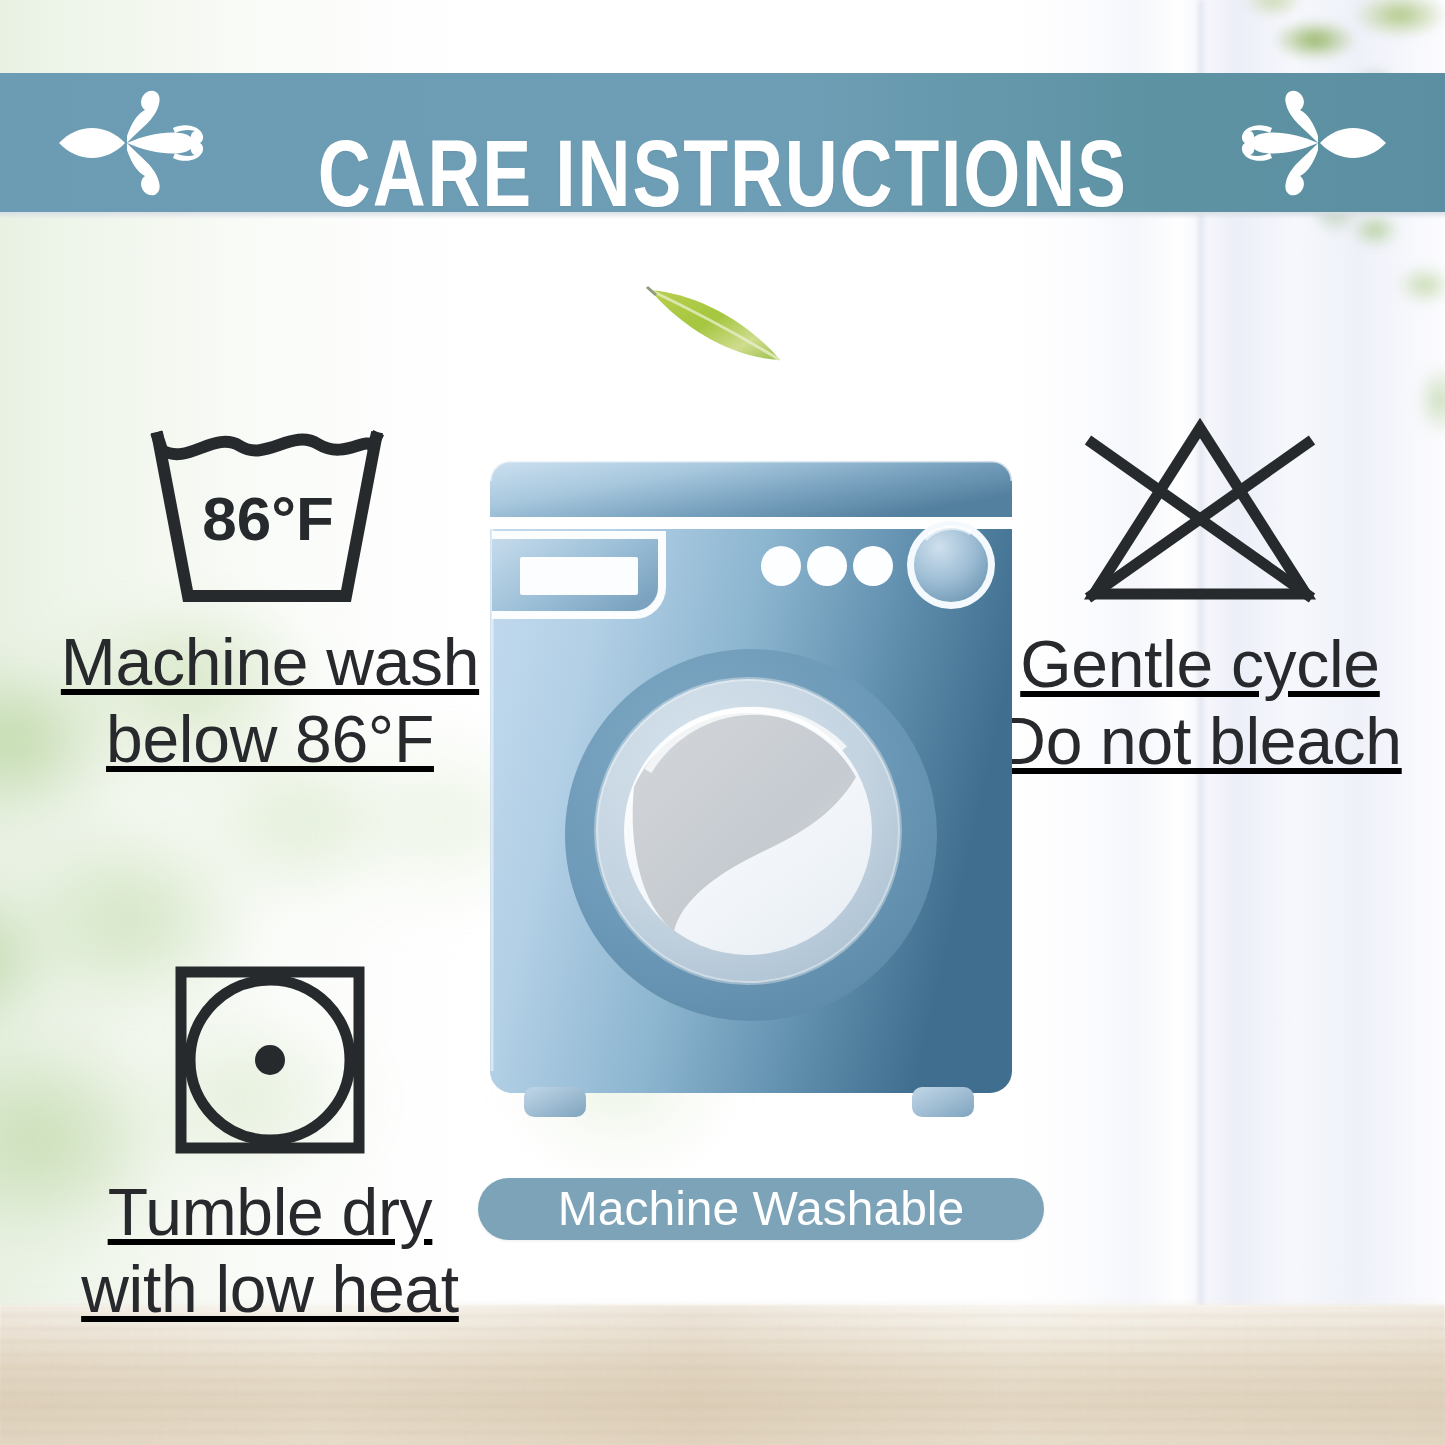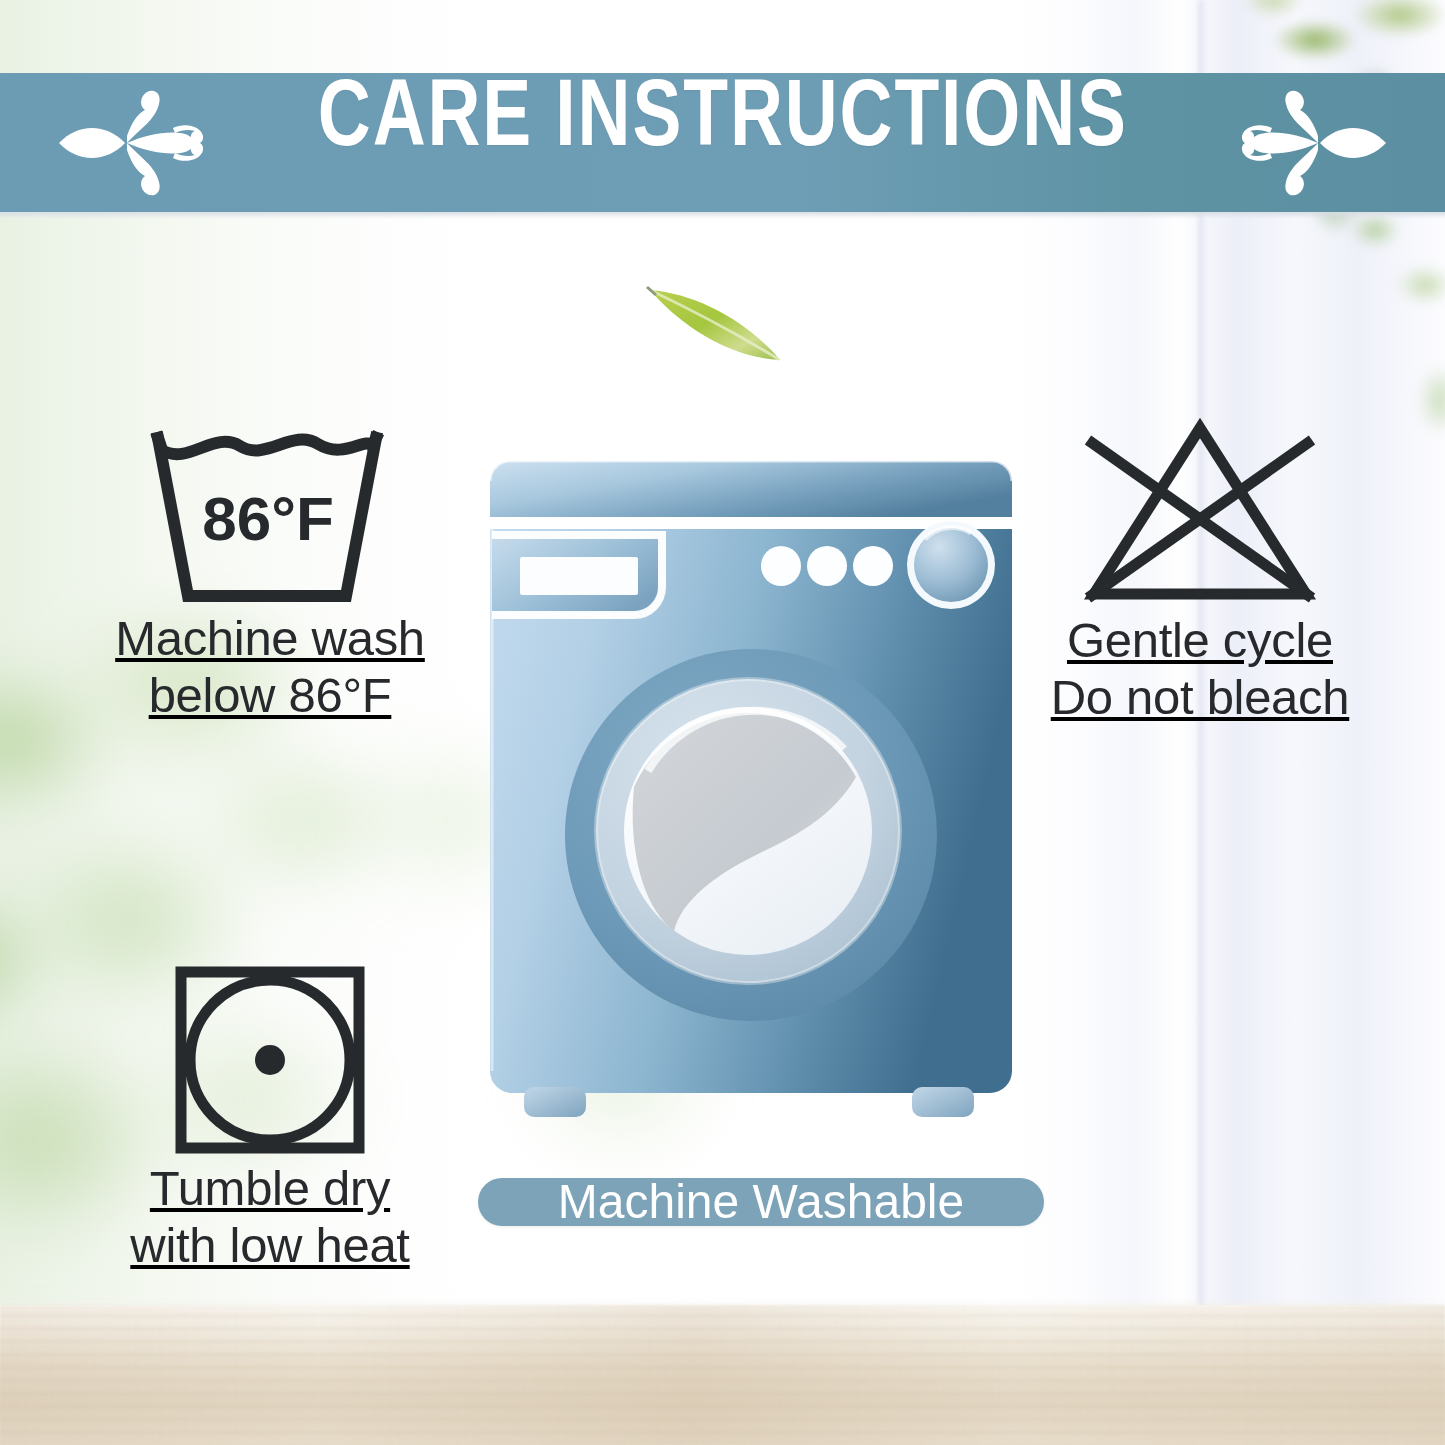--- a/index.html
+++ b/index.html
@@ -130,21 +130,21 @@
     left:0;bottom:131px;width:1445px;height:14px;
     background:linear-gradient(180deg, rgba(255,255,255,0.0), rgba(248,245,240,0.95));
     filter:blur(4px);
   }
 
   
   .banner{
     position:absolute;
     left:0;top:73px;width:1445px;height:139px;
     background:linear-gradient(90deg,#6c9cb4 0%, #6e9eb5 55%, #5e93a4 78%, #5b8fa1 100%);
-    display:flex;align-items:flex-start;justify-content:center;
+    display:flex;align-items:flex-end;justify-content:center;
     box-sizing:border-box;
   }
   .banner-title{
     color:#ffffff;
     font-size:78px;
     font-weight:700;
     letter-spacing:2px;
     line-height:1;
     white-space:nowrap;
     transform:scaleY(1.22) scaleX(0.94);
@@ -165,39 +165,40 @@
 
   
   .float-leaf{
     position:absolute;left:640px;top:272px;width:160px;height:100px;
   }
 
   
   .care-item{position:absolute;text-align:center;text-decoration:underline;}
   .care-icon{display:block;margin:0 auto;}
   .care-label{
+    margin-top:14px;
     color:#27292c;
-    font-size:49px;
+    font-size:66px;
     font-weight:400;
     line-height:1.16;
     white-space:pre-line;
     letter-spacing:-0.3px;
   }
   #item-wash{left:30px;top:420px;width:480px;}
   #item-bleach{left:960px;top:412px;width:480px;}
   #item-dry{left:30px;top:960px;width:480px;}
   #item-iron{left:960px;top:962px;width:480px;}
 
   
   .washer{
     position:absolute;left:482px;top:455px;width:538px;height:665px;
   }
   .washer-badge{
     position:absolute;
-    left:478px;top:1178px;width:566px;height:48px;
+    left:478px;top:1178px;width:566px;height:62px;
     background:#7ca3b8;
     border-radius:31px;
     display:flex;align-items:center;justify-content:center;
     box-shadow:0 1px 3px rgba(0,0,0,0.07);
   }
   .washer-badge span{
     color:#ffffff;
     font-size:48px;
     font-weight:400;
     letter-spacing:0px;

